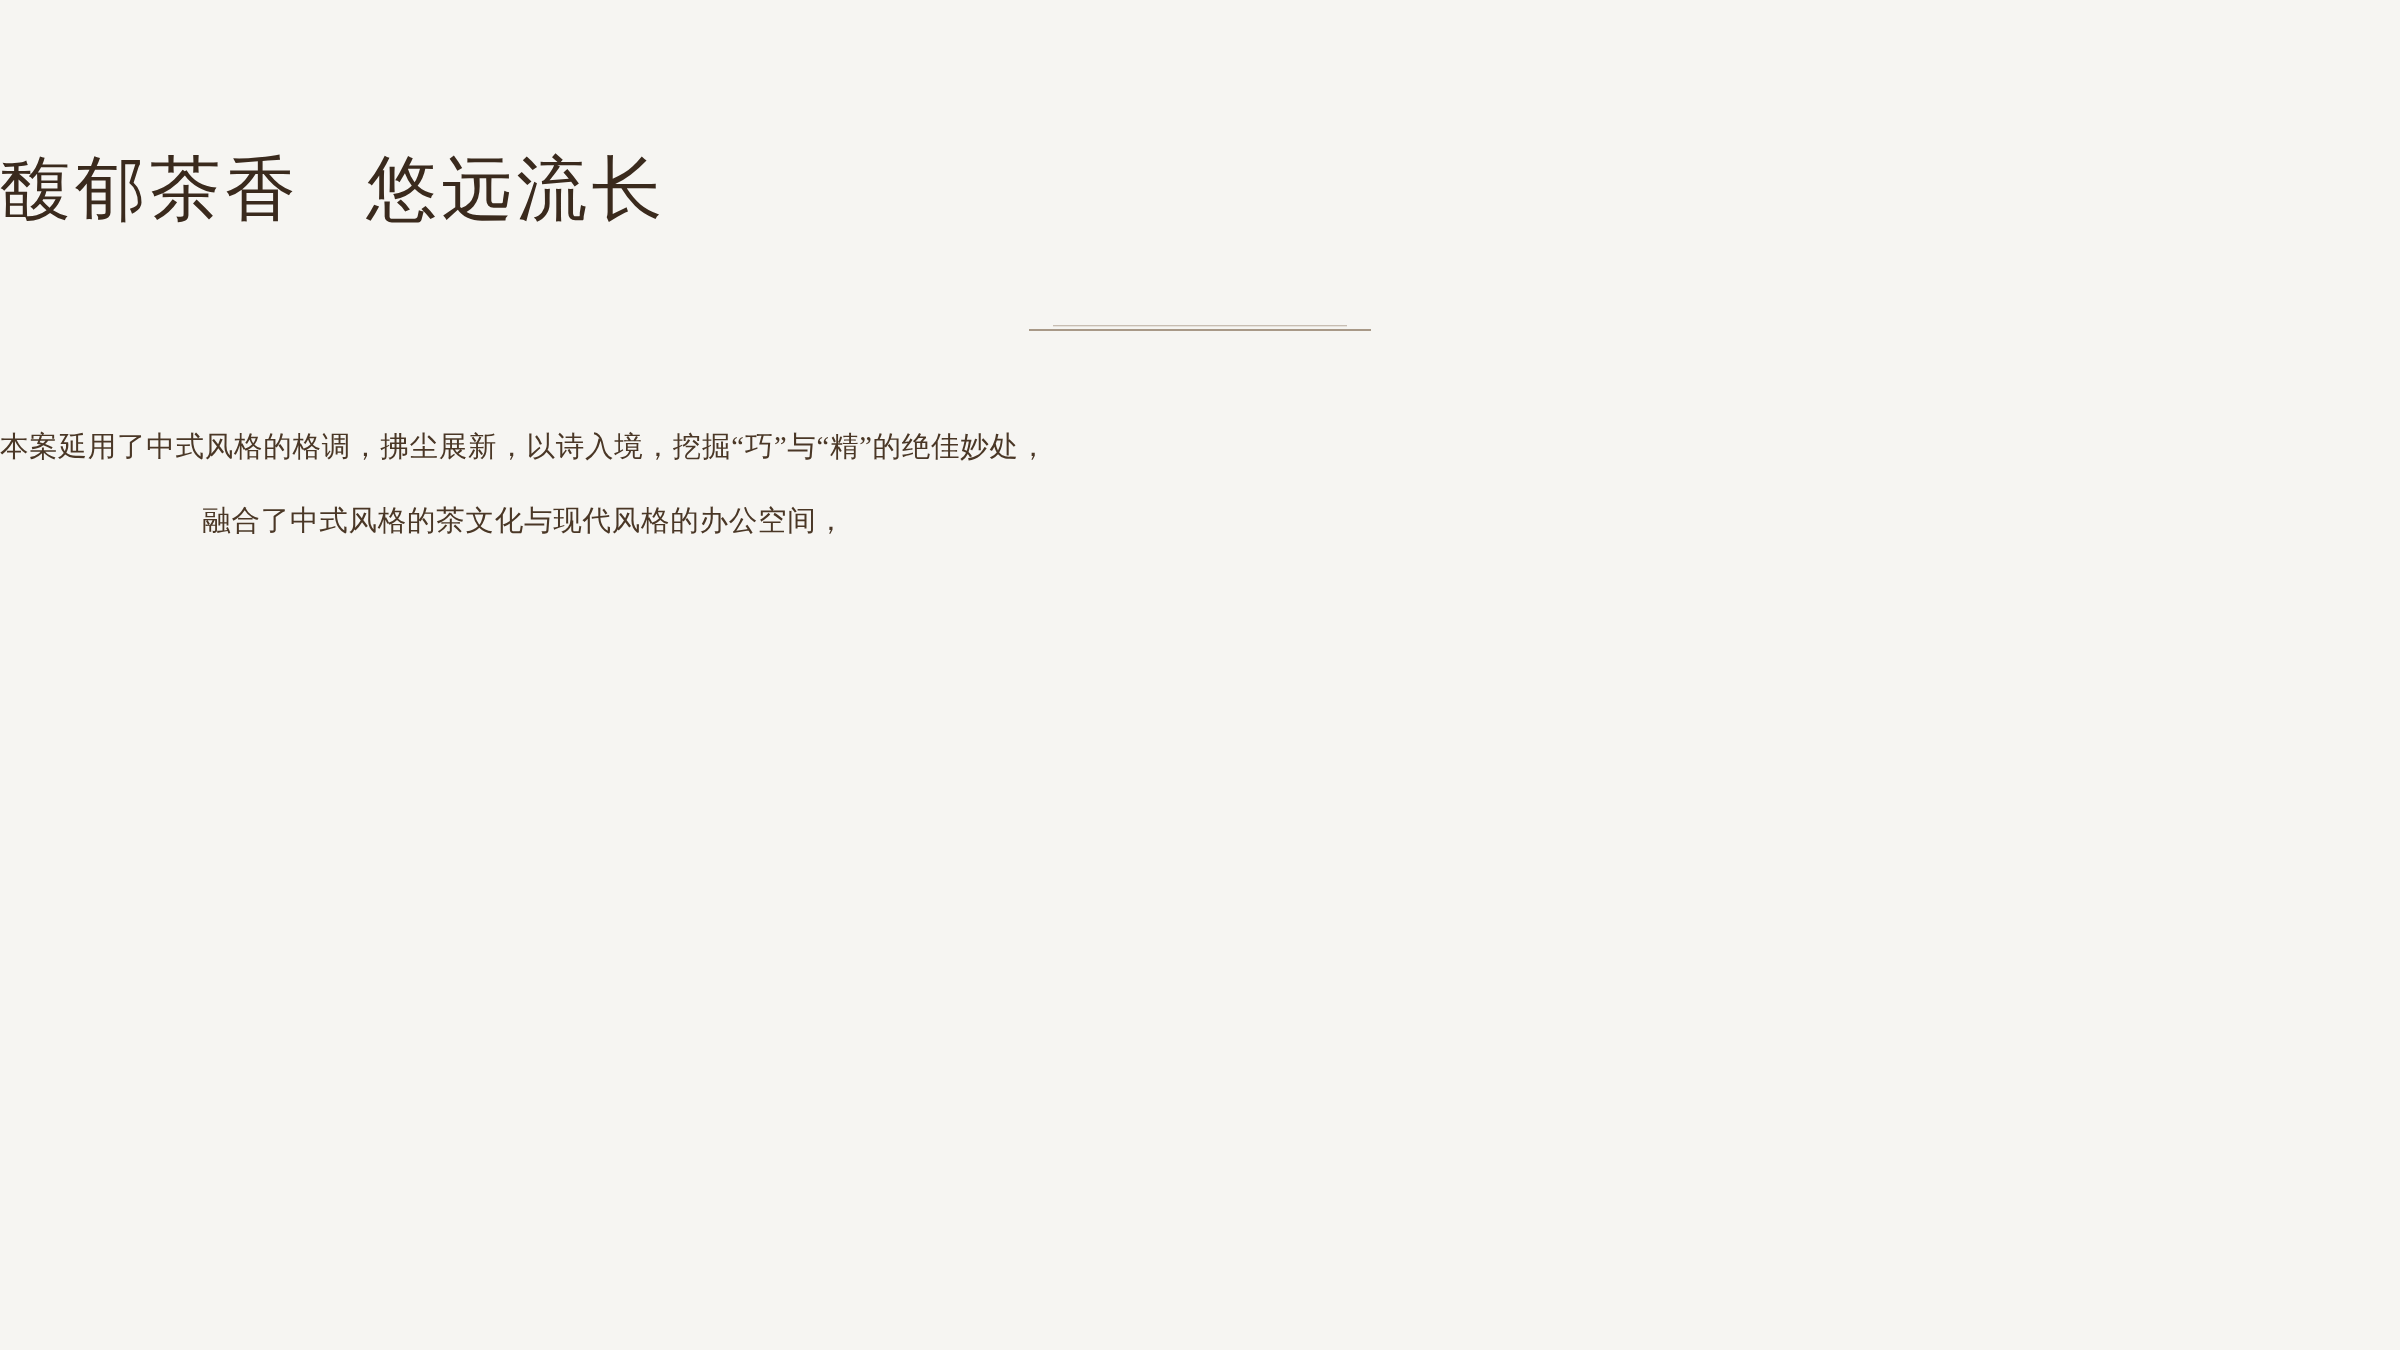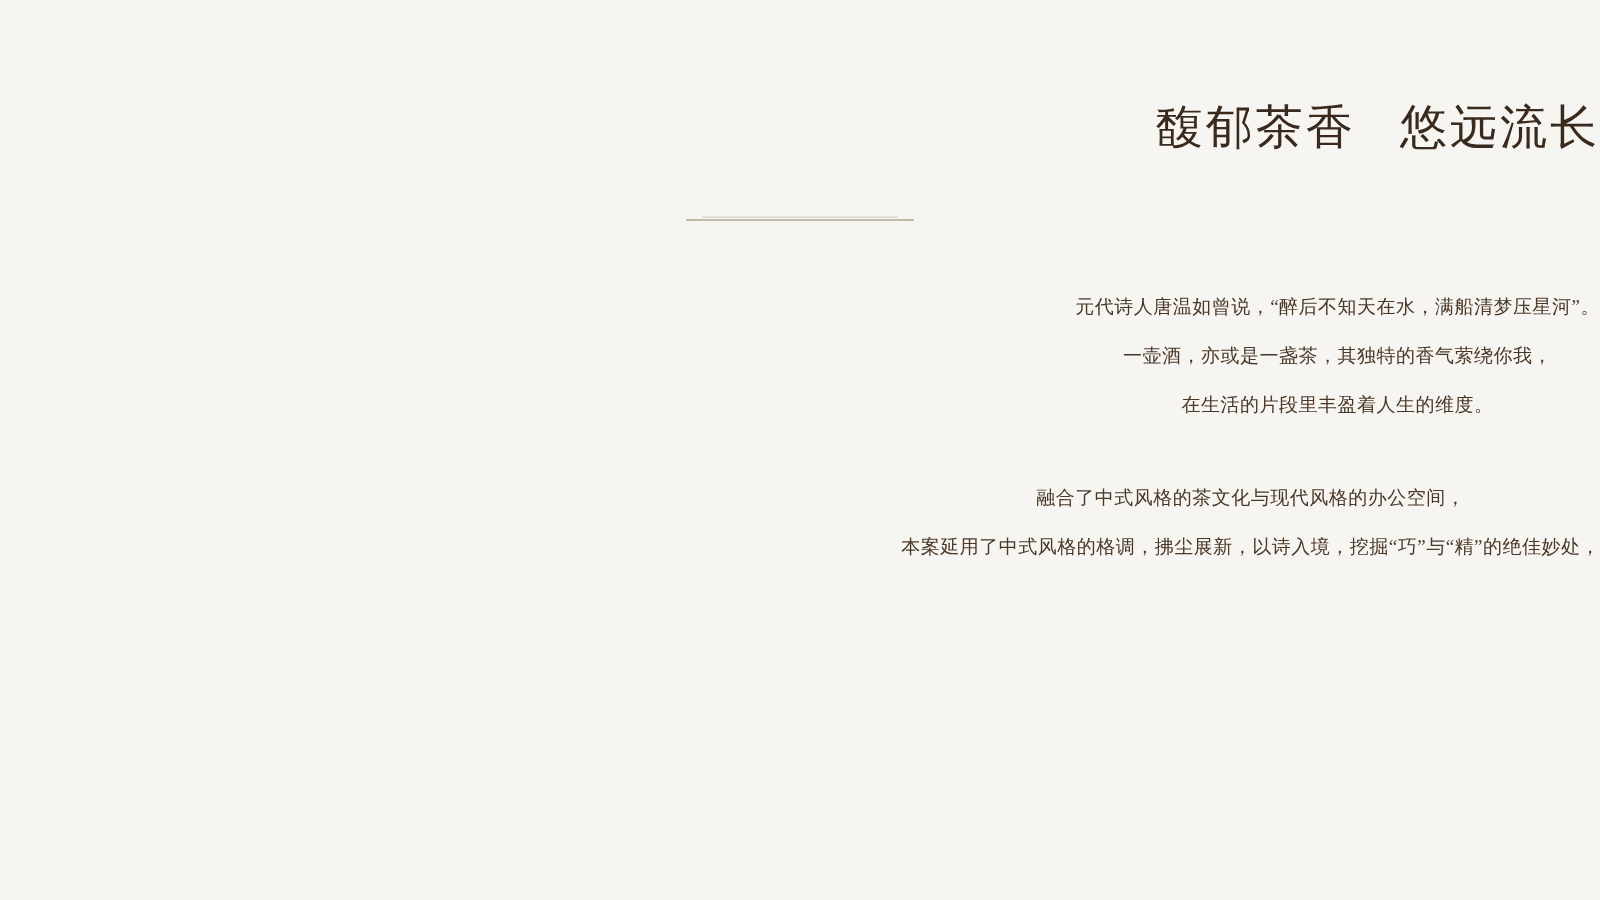--- a/index.html
+++ b/index.html
@@ -14,21 +14,21 @@
     color: #3b2a1c;
     overflow: hidden;
   }
   .page {
     position: relative;
     width: 1600px;
     height: 727px;
     box-sizing: border-box;
     display: flex;
     flex-direction: column;
-    align-items: flex-end;
+    align-items: flex-start;
     border-radius: 29px;
   }
   .headline {
     margin-top: 86px;
     text-align: center;
     color: #3a2a1d;
     font-family: "Liberation Serif", "DejaVu Serif", serif;
     font-size: 47px;
     line-height: 82px;
     letter-spacing: 3px;
@@ -77,24 +77,19 @@
     <span class="line">馥郁茶香   悠远流长</span>
   </div>
 
   <div class="divider-wrap">
     <svg class="divider" viewBox="0 0 232 12">
       <line x1="2" y1="6" x2="230" y2="6" stroke="#6b5136" stroke-width="1" opacity="0.75"></line>
       <line x1="18" y1="3.2" x2="214" y2="3.2" stroke="#6b5136" stroke-width="0.7" opacity="0.45"></line>
     </svg>
   </div>
 
-  <div class="body-block first">
-    <span class="para-line">元代诗人唐温如曾说，“醉后不知天在水，满船清梦压星河”。</span>
-    <span class="para-line">一壶酒，亦或是一盏茶，其独特的香气萦绕你我，</span>
-    <span class="para-line">在生活的片段里丰盈着人生的维度。</span>
-  </div>
 
   <div class="body-block second">
+    <span class="para-line">本案延用了中式风格的格调，拂尘展新，以诗入境，挖掘“巧”与“精”的绝佳妙处，</span>
     <span class="para-line">融合了中式风格的茶文化与现代风格的办公空间，</span>
-    <span class="para-line">本案延用了中式风格的格调，拂尘展新，以诗入境，挖掘“巧”与“精”的绝佳妙处，</span>
   </div>
 
 </div>
 
 </body></html>

